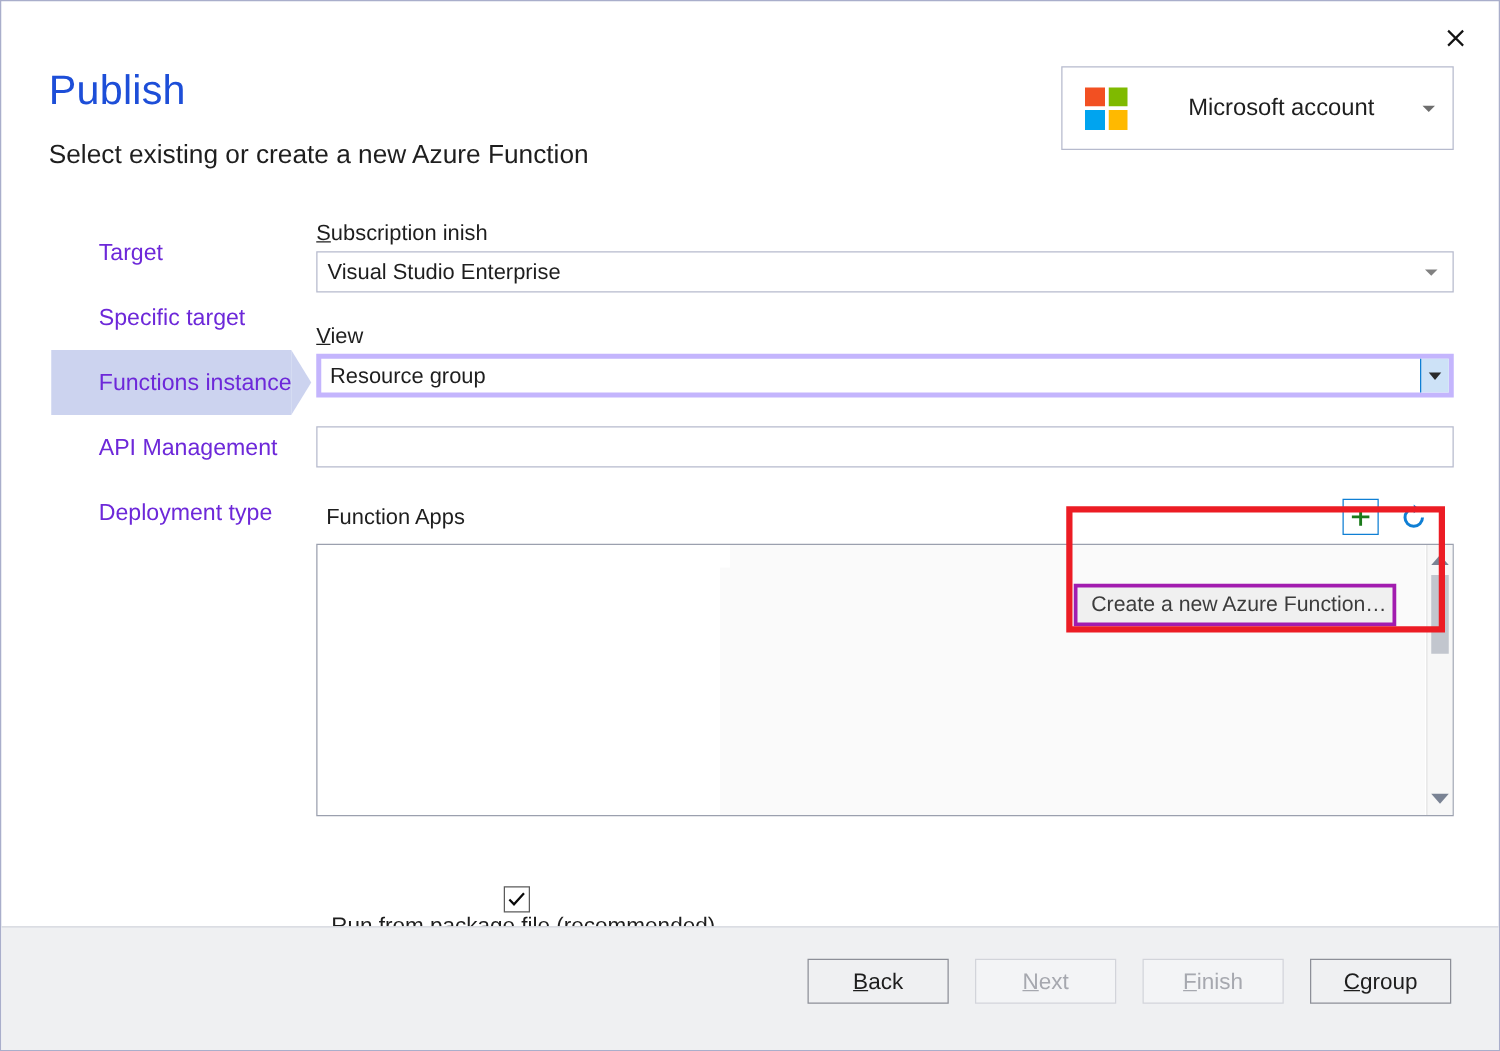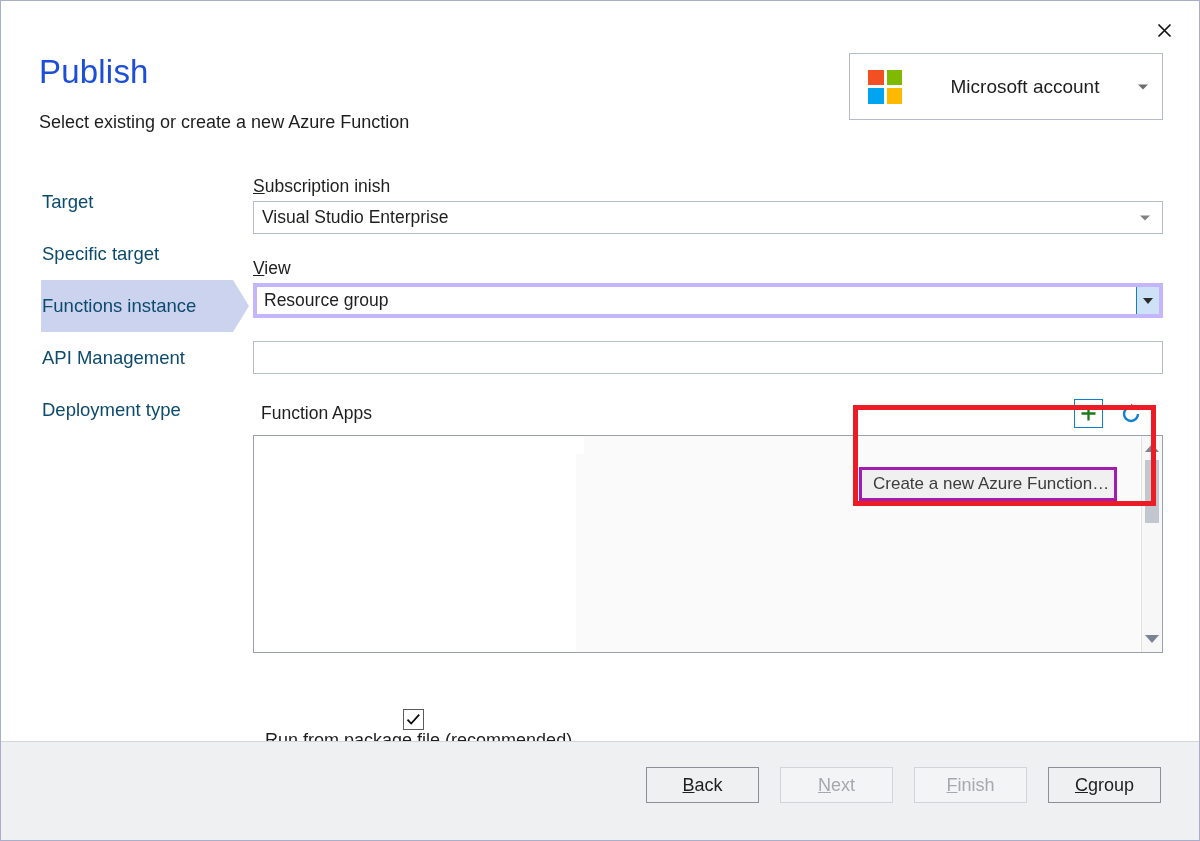--- a/index.html
+++ b/index.html
@@ -48,21 +48,21 @@
     font-size: 33px;
     font-weight: 400;
     color: #1d4ed8;
     letter-spacing: .2px;
     line-height: 1.15;
   }
   .hdr-sub {
     position: absolute;
     left: 38px;
     top: 111px;
-    font-size: 18px;
+    font-size: 21px;
     color: #1e1e1e;
   }
 
   
   .account-box {
     position: absolute;
     left: 848px;
     top: 52px;
     width: 314px;
     height: 67px;
@@ -110,23 +110,23 @@
     width: 250px;
   }
   .side-item {
     position: relative;
     height: 52px;
     display: flex;
     align-items: center;
     cursor: pointer;
   }
   .side-item .lbl {
-    padding-left: 41px;
+    padding-left: 78px;
     font-size: 18.5px;
-    color: #0c4a6e;
+    color: #6d28d9;
     position: relative;
     z-index: 2;
     white-space: nowrap;
   }
   .side-item.selected .hl {
     position: absolute;
     left: 40px;
     top: 0;
     width: 192px;
     height: 52px;

